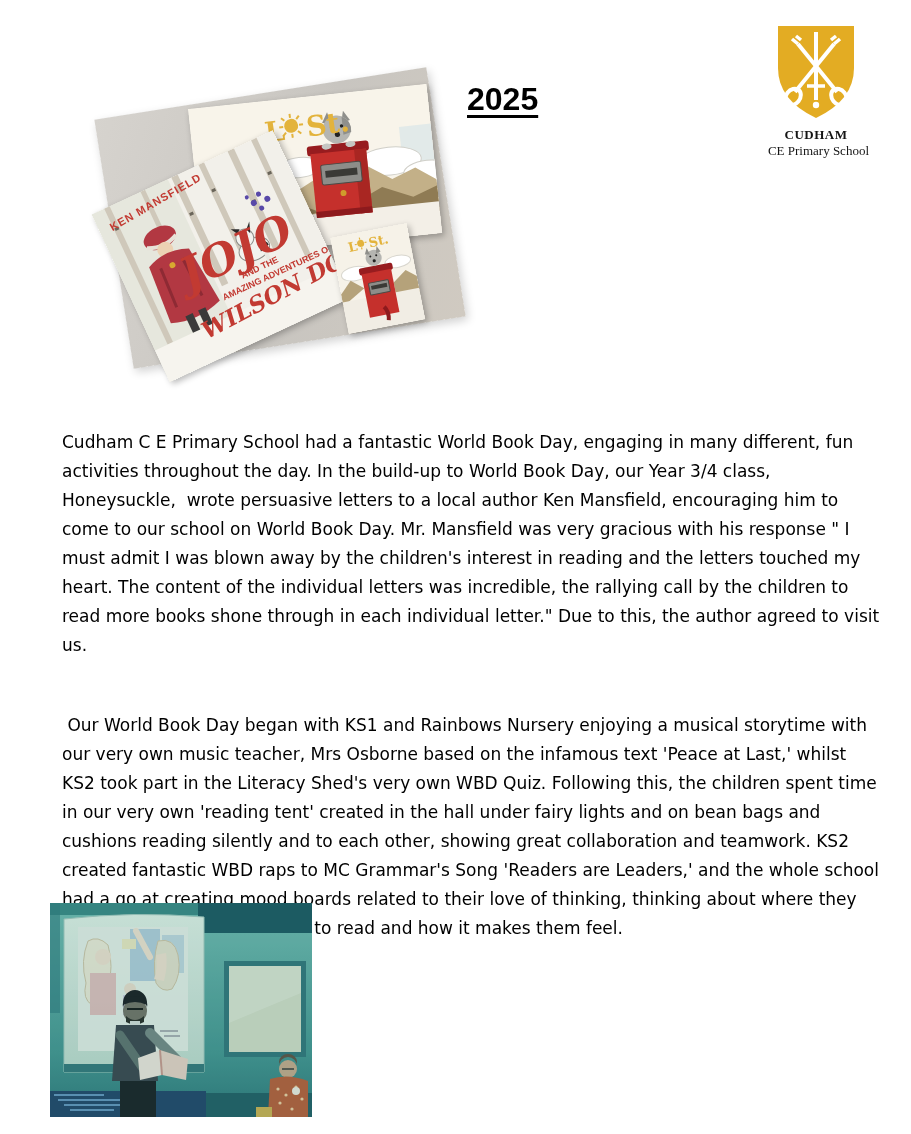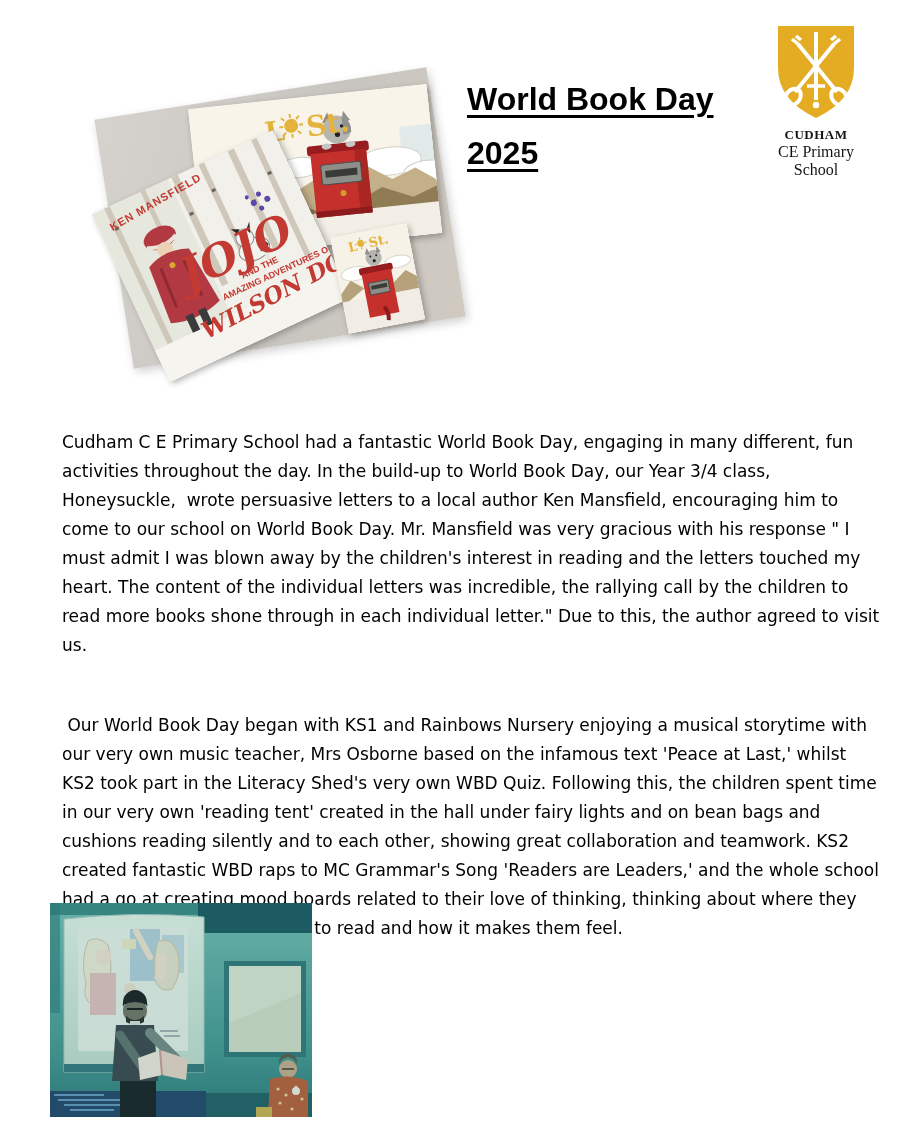--- a/index.html
+++ b/index.html
@@ -10,21 +10,21 @@
   .title{position:absolute;left:467px;top:72px;width:300px;
          font-family:"Liberation Sans",sans-serif;font-weight:700;font-size:32px;
          line-height:54px;color:#000;}
   .title .tline{display:block;}
   .title .tline span{text-decoration:underline;text-decoration-thickness:3px;text-underline-offset:5px;}
 
   .logo{position:absolute;left:763px;top:24px;width:106px;text-align:center;}
   .logo svg{display:block;margin:0 auto;}
   .logo-name{font-family:"Liberation Serif",serif;font-weight:700;font-size:13px;
              letter-spacing:.5px;color:#151515;margin-top:7px;}
-  .logo-type{font-family:"Liberation Serif",serif;font-size:16px;color:#151515;}
+  .logo-type{font-family:"Liberation Serif",serif;font-size:13px;color:#151515;text-align:right;}
 
   
   .books-photo{position:absolute;left:112px;top:92px;width:336px;height:252px;
                transform:rotate(-9deg);
                background:linear-gradient(115deg,#d6d3ce 0%,#c8c5c0 55%,#d0cac1 100%);
                box-shadow:2px 4px 10px rgba(0,0,0,.18);}
   .book{position:absolute;box-shadow:2px 3px 6px rgba(0,0,0,.28);}
   .book svg{display:block;}
   .book-lost{left:90px;top:10px;transform:rotate(3deg);}
   .book-jojo{left:4px;top:62px;transform:rotate(-16deg);}
@@ -191,21 +191,20 @@
             <line x1="23" y1="11" x2="25" y2="11"></line>
               <line x1="33" y1="11" x2="35" y2="11"></line>
           </g>
           <text x="37" y="17" font-family="DejaVu Serif, serif" font-weight="bold" font-size="13" fill="#e3b33c">St.</text>
         </g>
       </svg>
     </div>
   </div>
 
   <div class="title">
-    <span class="tline"><span>World Book Day</span></span>
     <span class="tline"><span>2025</span></span>
   </div>
 
   <div class="logo">
     <svg width="84" height="96" viewBox="0 0 84 96">
       <path d="M4,2 H80 V44 Q80,76 42,94 Q4,76 4,44 Z" fill="#E3AC23"></path>
       <g stroke="#ffffff" fill="none">
         <line x1="21" y1="68" x2="60" y2="20" stroke-width="4"></line>
         <line x1="63" y1="68" x2="24" y2="20" stroke-width="4"></line>
         <ellipse cx="19" cy="73" rx="7" ry="9" stroke-width="4" transform="rotate(38 19 73)"></ellipse>

